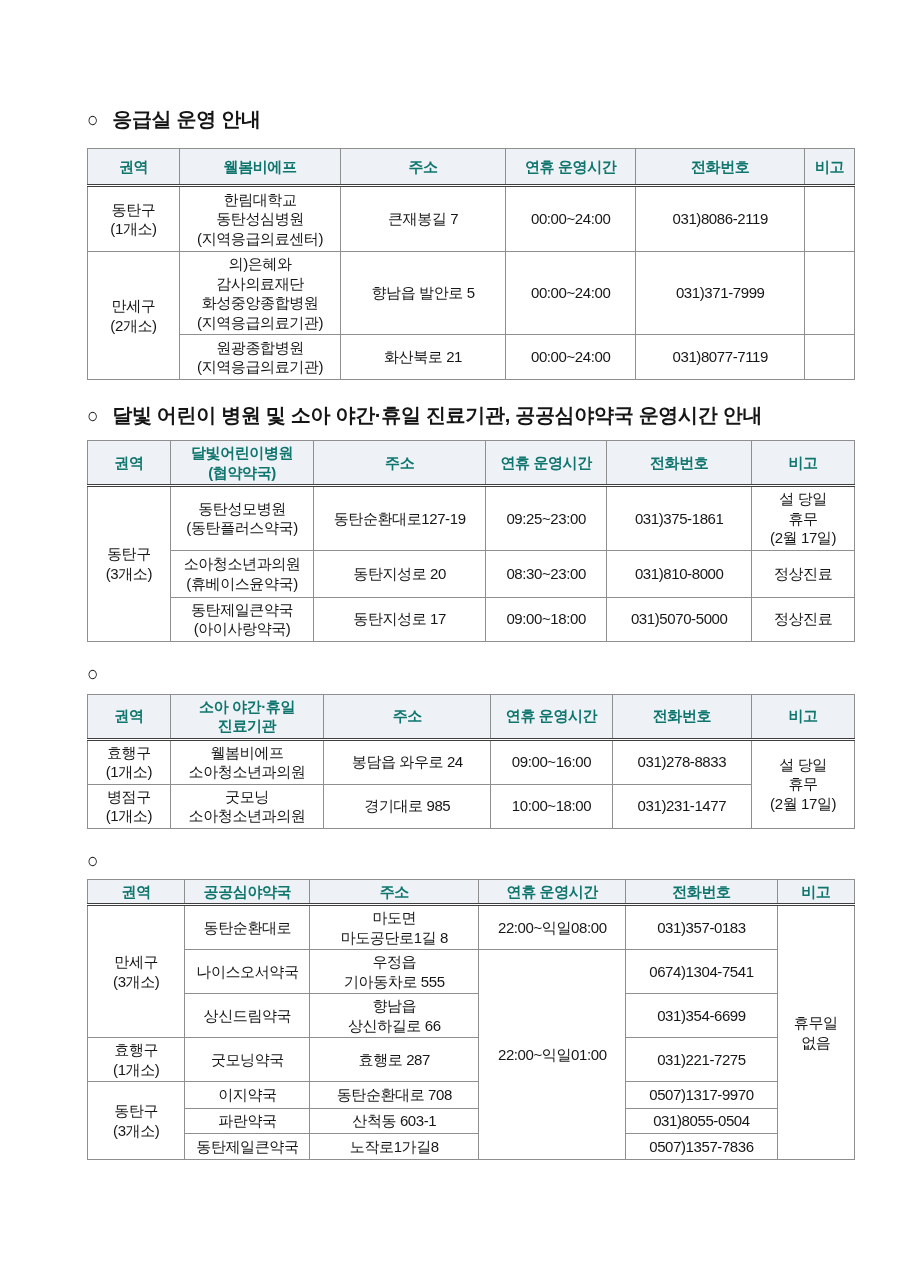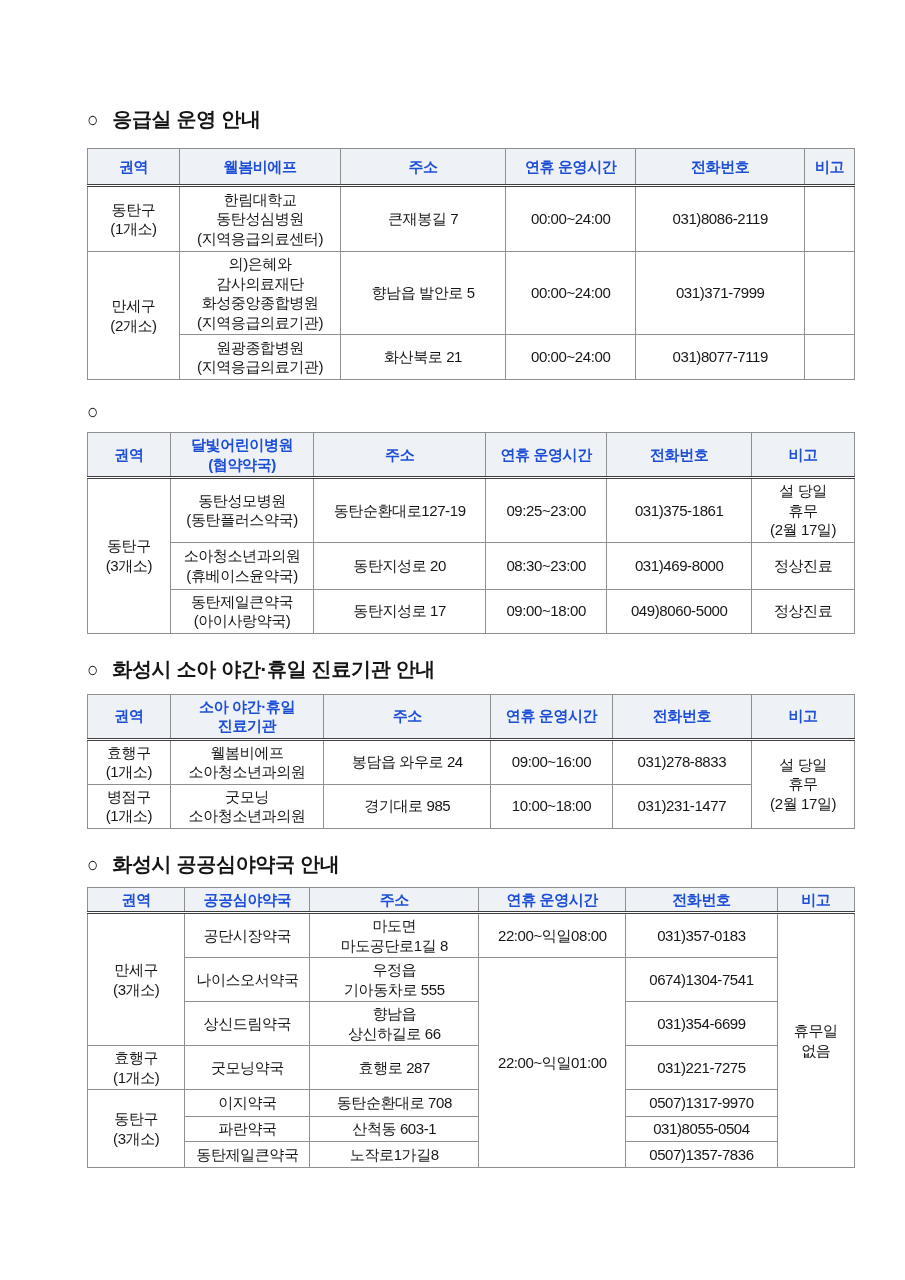--- a/index.html
+++ b/index.html
@@ -34,21 +34,21 @@
   th, td {
     border:1px solid #8f8f8f;
     text-align:center; vertical-align:middle;
     white-space:pre-line;
     font-size:15px; line-height:1.3; letter-spacing:-0.4px;
     padding:2px 1px; overflow:hidden;
   }
   thead th {
     background:#eef1f5;
     border-bottom:3px double #3f3f3f;
-    font-weight:bold; color:#1d4ed8;
+    font-weight:bold; color:#0f766e;
   }
   table { border:1px solid #6f6f6f; }
   td { color:#161616; }
 </style>
 </head>
 <body>
 
 <div class="page">
   <div class="content">
 
@@ -105,20 +105,21 @@
           <td>화산북로 21</td>
           <td>00:00~24:00</td>
           <td>031)8077-7119</td>
           <td></td>
         </tr>
       </tbody>
     </table>
 
     <div class="sec-title t2-title">
       <span class="bullet">○</span>
+      <span>달빛 어린이 병원 및 소아 야간·휴일 진료기관, 공공심야약국 운영시간 안내</span>
     </div>
     <table>
       <colgroup>
         <col style="width:10.8%">
           <col style="width:18.7%">
           <col style="width:22.4%">
         <col style="width:15.8%">
           <col style="width:18.9%">
           <col style="width:13.4%">
       </colgroup>
@@ -144,37 +145,36 @@
           <td>031)375-1861</td>
           <td>설 당일
 휴무
 (2월 17일)</td>
         </tr>
         <tr style="height:47px">
           <td>소아청소년과의원
 (휴베이스윤약국)</td>
           <td>동탄지성로 20</td>
           <td>08:30~23:00</td>
-          <td>031)469-8000</td>
+          <td>031)810-8000</td>
           <td>정상진료</td>
         </tr>
         <tr style="height:44px">
           <td>동탄제일큰약국
 (아이사랑약국)</td>
           <td>동탄지성로 17</td>
           <td>09:00~18:00</td>
-          <td>049)8060-5000</td>
+          <td>031)5070-5000</td>
           <td>정상진료</td>
         </tr>
       </tbody>
     </table>
 
     <div class="sec-title t3-title">
       <span class="bullet">○</span>
-      <span>화성시 소아 야간·휴일 진료기관 안내</span>
     </div>
     <table>
       <colgroup>
         <col style="width:10.8%">
           <col style="width:20%">
           <col style="width:21.8%">
         <col style="width:15.8%">
           <col style="width:18.2%">
           <col style="width:13.4%">
       </colgroup>
@@ -209,21 +209,20 @@
 소아청소년과의원</td>
           <td>경기대로 985</td>
           <td>10:00~18:00</td>
           <td>031)231-1477</td>
         </tr>
       </tbody>
     </table>
 
     <div class="sec-title t4-title">
       <span class="bullet">○</span>
-      <span>화성시 공공심야약국 안내</span>
     </div>
     <table>
       <colgroup>
         <col style="width:12.7%">
           <col style="width:16.3%">
           <col style="width:22%">
         <col style="width:19.2%">
           <col style="width:19.7%">
           <col style="width:10.1%">
       </colgroup>
@@ -234,21 +233,21 @@
           <th>주소</th>
           <th>연휴 운영시간</th>
           <th>전화번호</th>
           <th>비고</th>
         </tr>
       </thead>
       <tbody>
         <tr style="height:39px">
           <td rowspan="3">만세구
 (3개소)</td>
-          <td>공단시장약국</td>
+          <td>동탄순환대로</td>
           <td>마도면
 마도공단로1길 8</td>
           <td>22:00~익일08:00</td>
           <td>031)357-0183</td>
           <td rowspan="7">휴무일
 없음</td>
         </tr>
         <tr style="height:43px">
           <td>나이스오서약국</td>
           <td>우정읍

